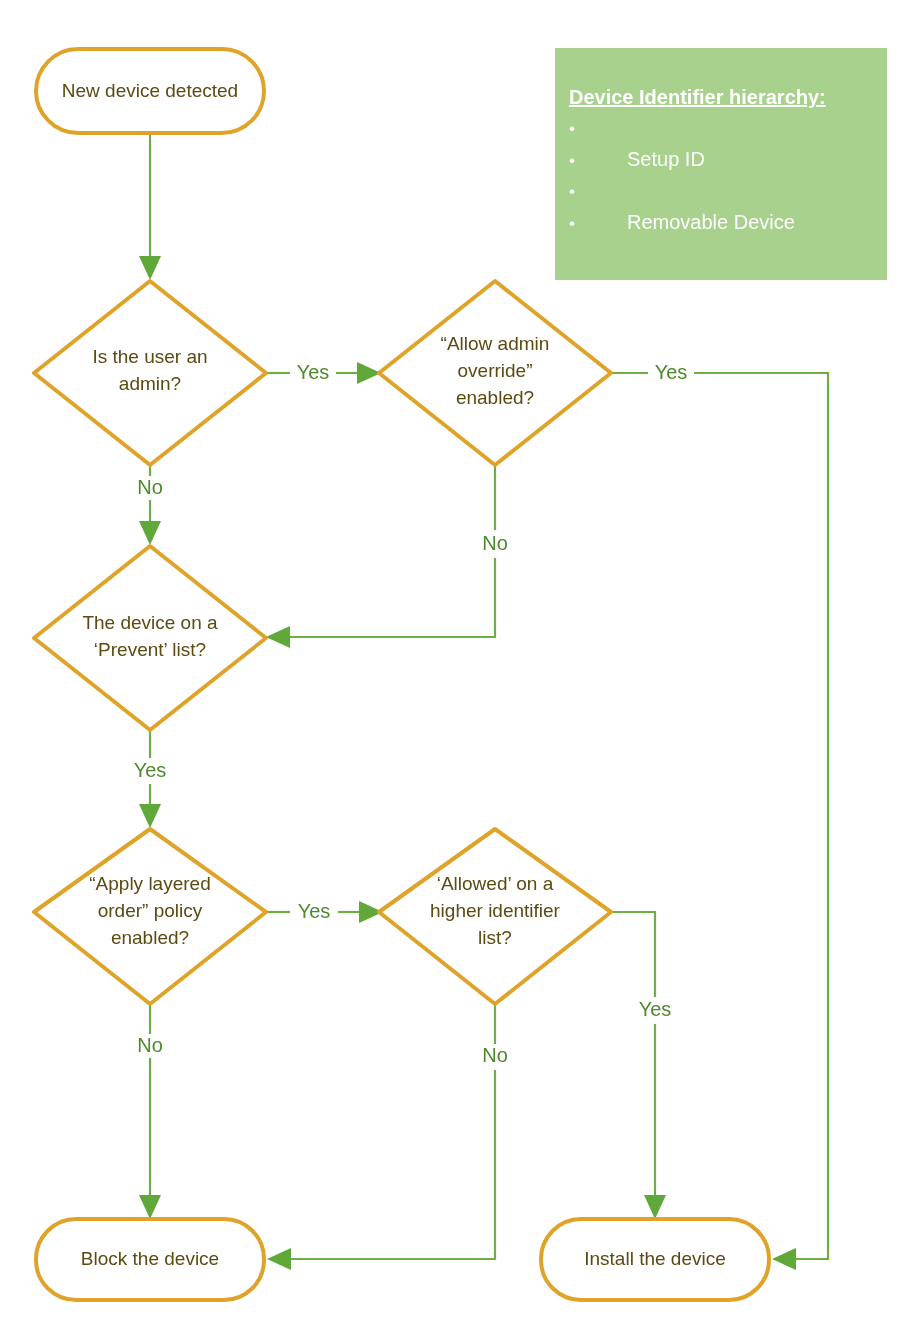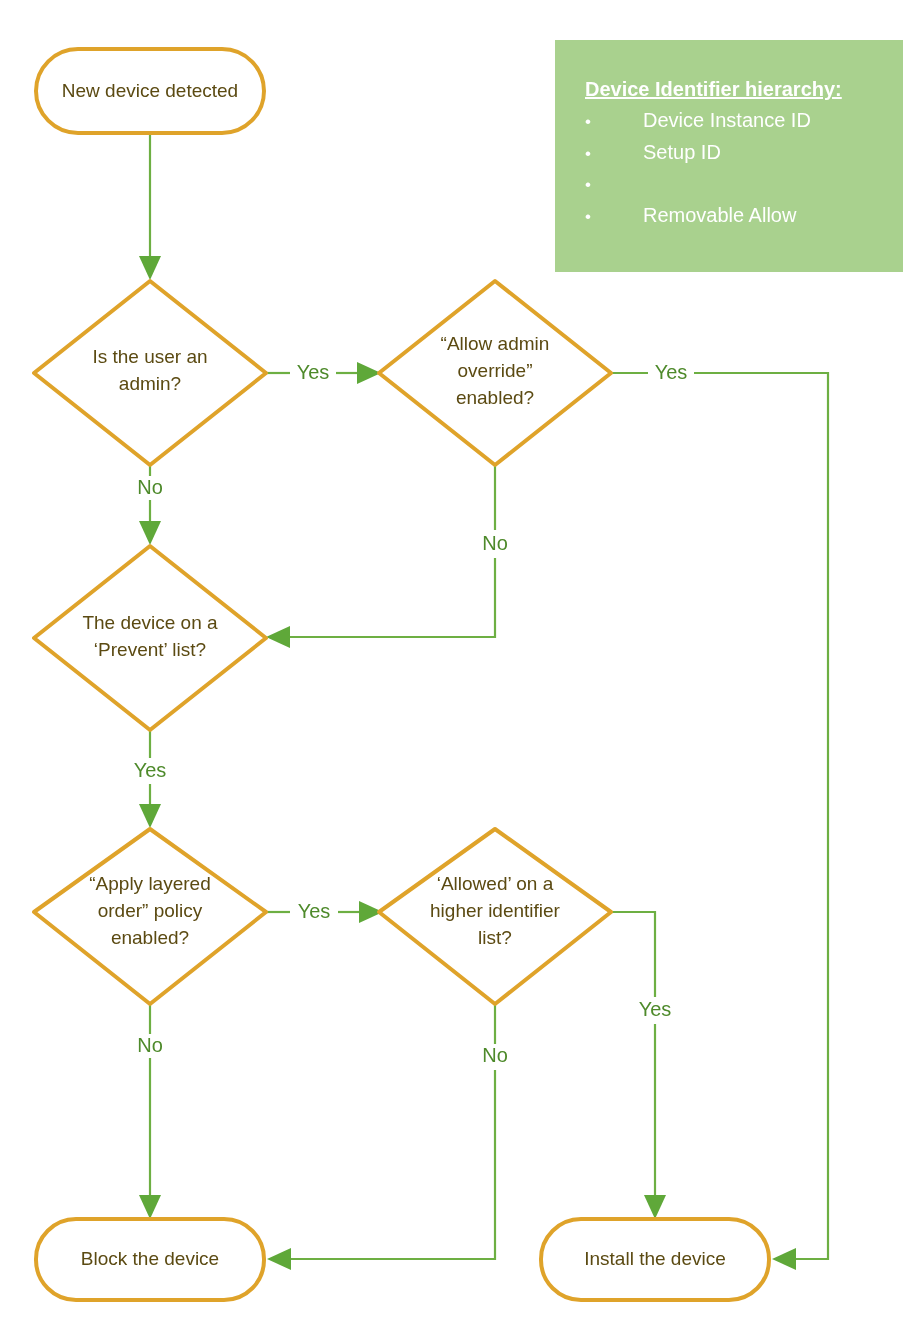--- a/index.html
+++ b/index.html
@@ -215,36 +215,35 @@
       <text class="node-text" x="150" y="1260">Block the device</text>
     </g>
 
     <g>
       <rect class="node-shape" x="541" y="1219" width="228" height="81" rx="40" ry="40"></rect>
       <text class="node-text" x="655" y="1260">Install the device</text>
     </g>
 
   </svg>
 
-  <div class="legend-box" style="left:555px; top:40px; width:332px; height:232px;padding-left:16px;">
+  <div class="legend-box" style="left:555px; top:48px; width:332px; height:232px;">
     <div style="padding:38px 0 0 14px;">
       <div class="legend-title">Device Identifier hierarchy:</div>
       <ul class="legend-list">
         <li>
           <span class="legend-bullet">•</span>
-          <span>Device Instance ID</span>
         </li>
         <li>
           <span class="legend-bullet">•</span>
           <span>Setup ID</span>
         </li>
         <li>
           <span class="legend-bullet">•</span>
         </li>
         <li>
           <span class="legend-bullet">•</span>
-          <span>Removable Allow</span>
+          <span>Removable Device</span>
         </li>
       </ul>
     </div>
   </div>
 
 </div>
 
 </body></html>

